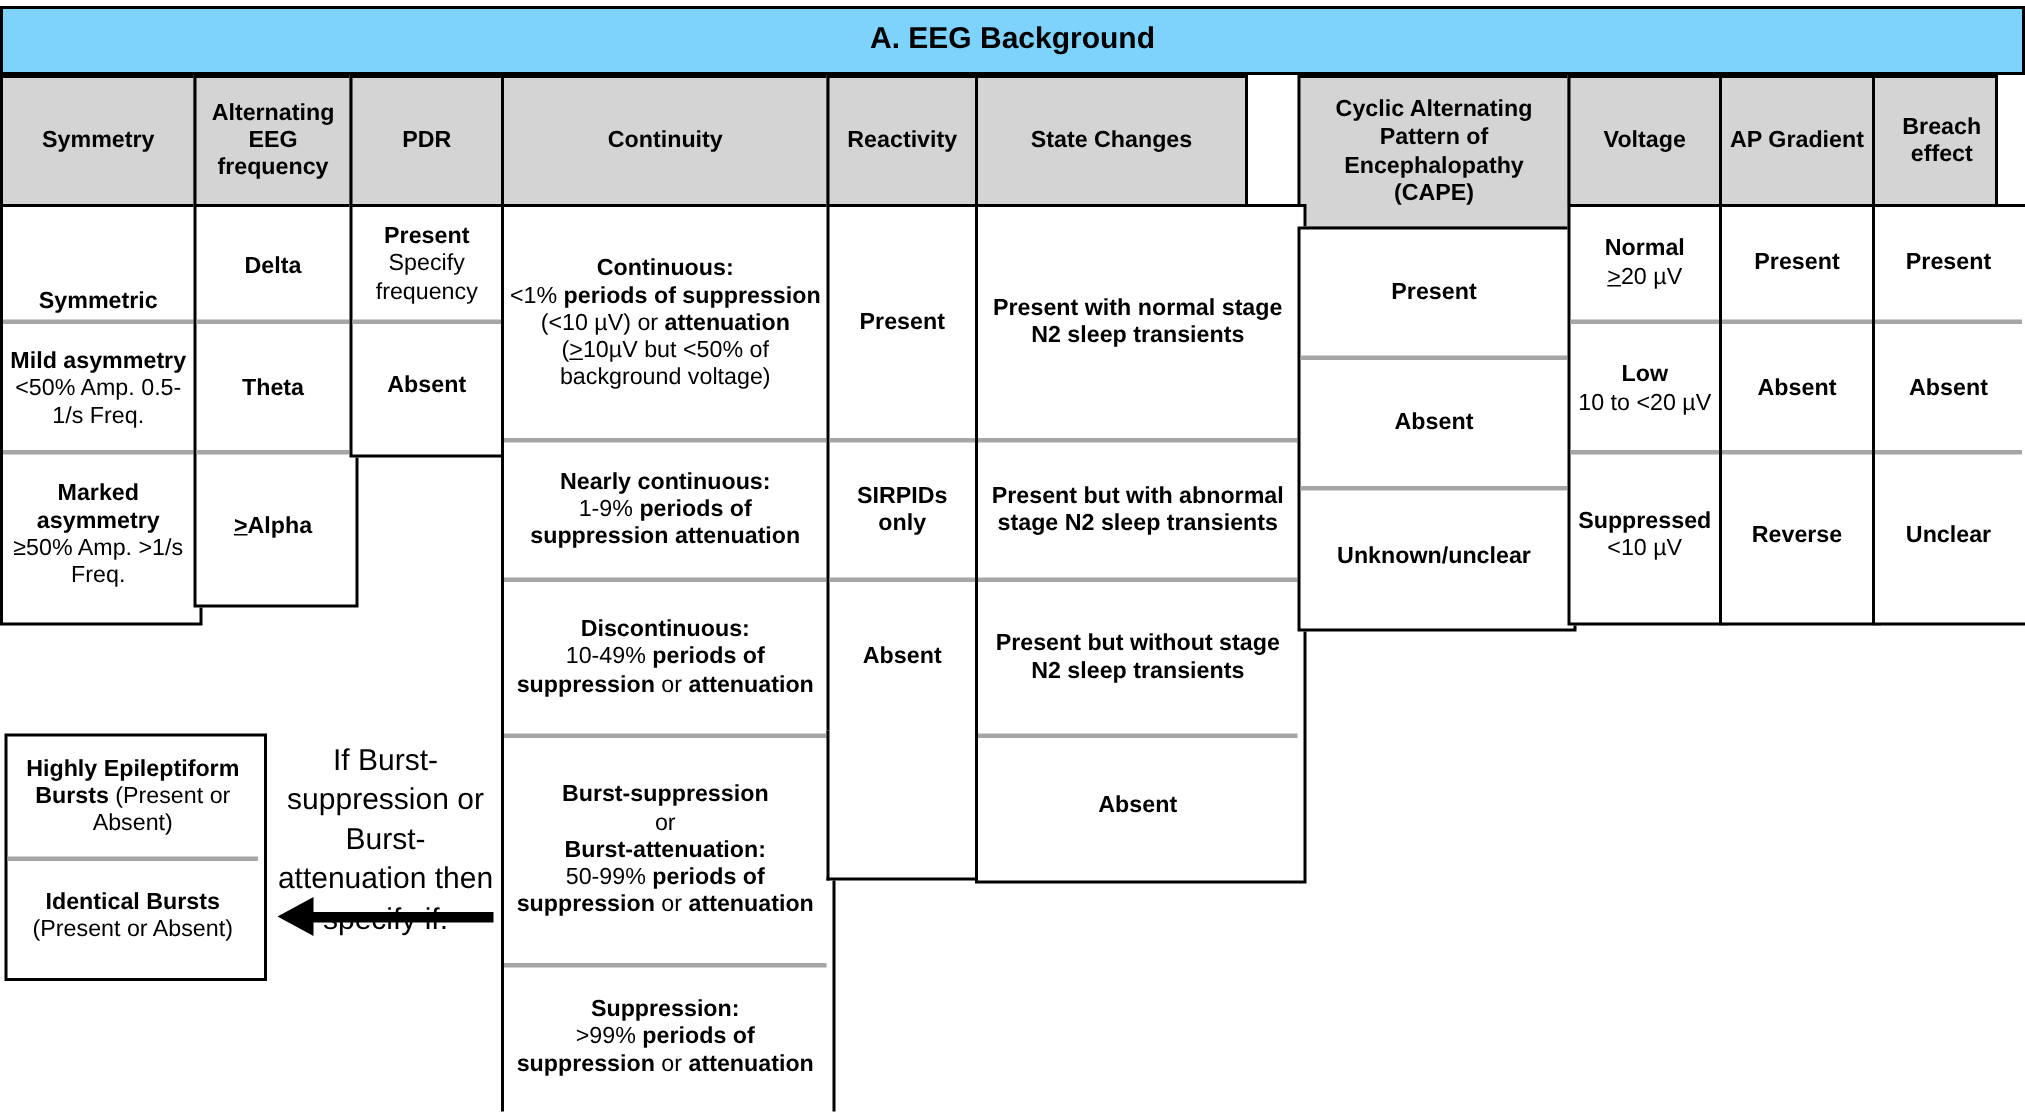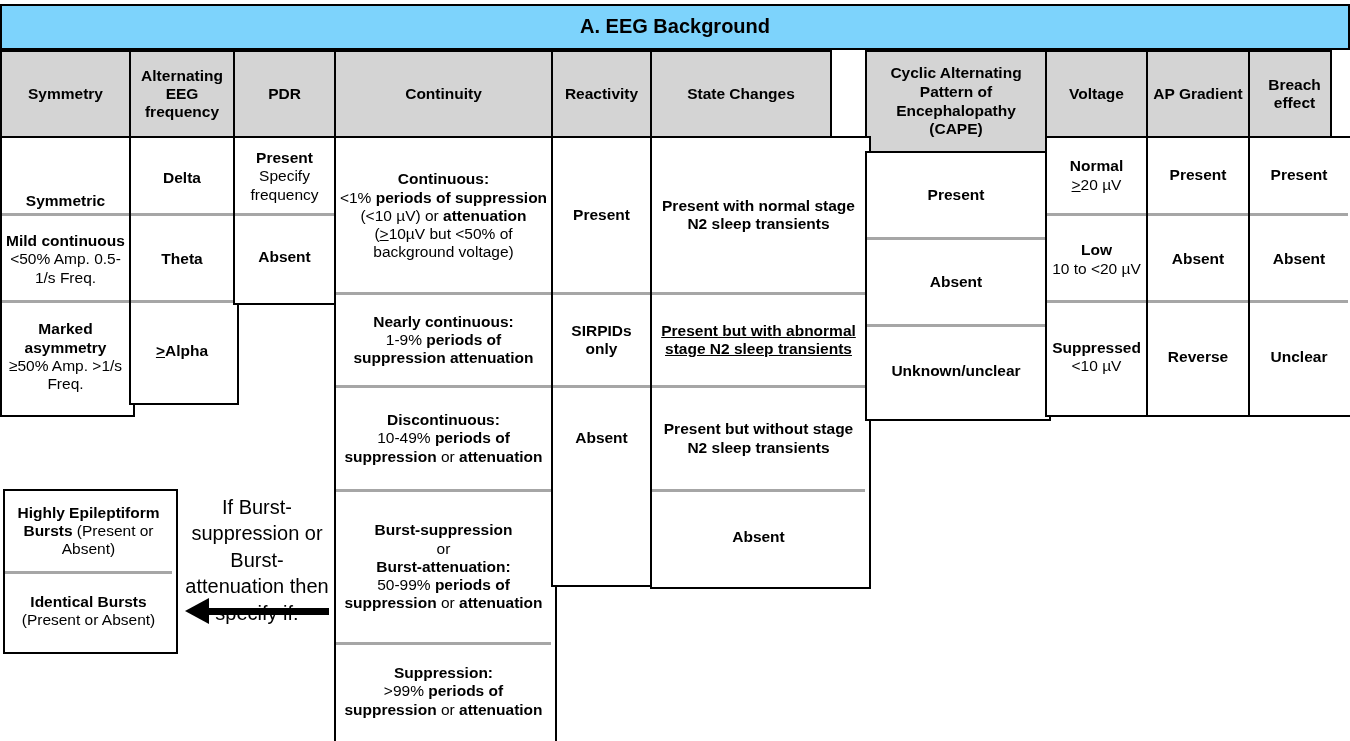--- a/index.html
+++ b/index.html
@@ -92,21 +92,21 @@
   <span>Breach effect</span>
 </div>
 
 <div class="body-box" style="position:absolute;left:0px;top:136px;width:131px;height:277px;"></div>
 <div class="sub" style="left:2px;top:138px;width:127px;height:56px;margin-top:35px;">
   <span><b>Symmetric</b></span>
 </div>
 <div class="divider" style="left:2px;top:213px;width:127px;"></div>
 <div class="sub" style="left:2px;top:216px;width:127px;height:87px;">
   <span>
-    <b>Mild continuous</b><br>
+    <b>Mild asymmetry</b><br>
     <span class="reg">&lt;50% Amp. 0.5-1/s Freq.</span>
   </span>
 </div>
 <div class="divider" style="left:2px;top:300px;width:127px;"></div>
 <div class="sub" style="left:2px;top:303px;width:127px;height:108px;">
   <span>
     <b>Marked asymmetry</b><br>
     <span class="reg">≥50% Amp. &gt;1/s Freq.</span>
   </span>
 </div>
@@ -173,21 +173,21 @@
 <div class="sub" style="left:553px;top:492px;width:97px;height:94px;font-weight:bold;">
   <span>Unclear</span>
 </div>
 <div class="body-box" style="position:absolute;left:551px;top:487px;width:101px;height:98px;border-top:none;"></div>
 
 <div class="body-box" style="position:absolute;left:650px;top:136px;width:217px;height:449px;"></div>
 <div class="sub" style="left:652px;top:138px;width:213px;height:154px;font-weight:bold;">
   <span>Present with normal stage N2 sleep transients</span>
 </div>
 <div class="divider" style="left:652px;top:292px;width:213px;"></div>
-<div class="sub" style="left:652px;top:295px;width:213px;height:90px;font-weight:bold;text-decoration:underline;">
+<div class="sub" style="left:652px;top:295px;width:213px;height:90px;font-weight:bold;">
   <span>Present but with abnormal stage N2 sleep transients</span>
 </div>
 <div class="divider" style="left:652px;top:385px;width:213px;"></div>
 <div class="sub" style="left:652px;top:388px;width:213px;height:101px;font-weight:bold;">
   <span>Present but without stage N2 sleep transients</span>
 </div>
 <div class="divider" style="left:652px;top:489px;width:213px;"></div>
 <div class="sub" style="left:652px;top:492px;width:213px;height:91px;font-weight:bold;">
   <span>Absent</span>
 </div>

